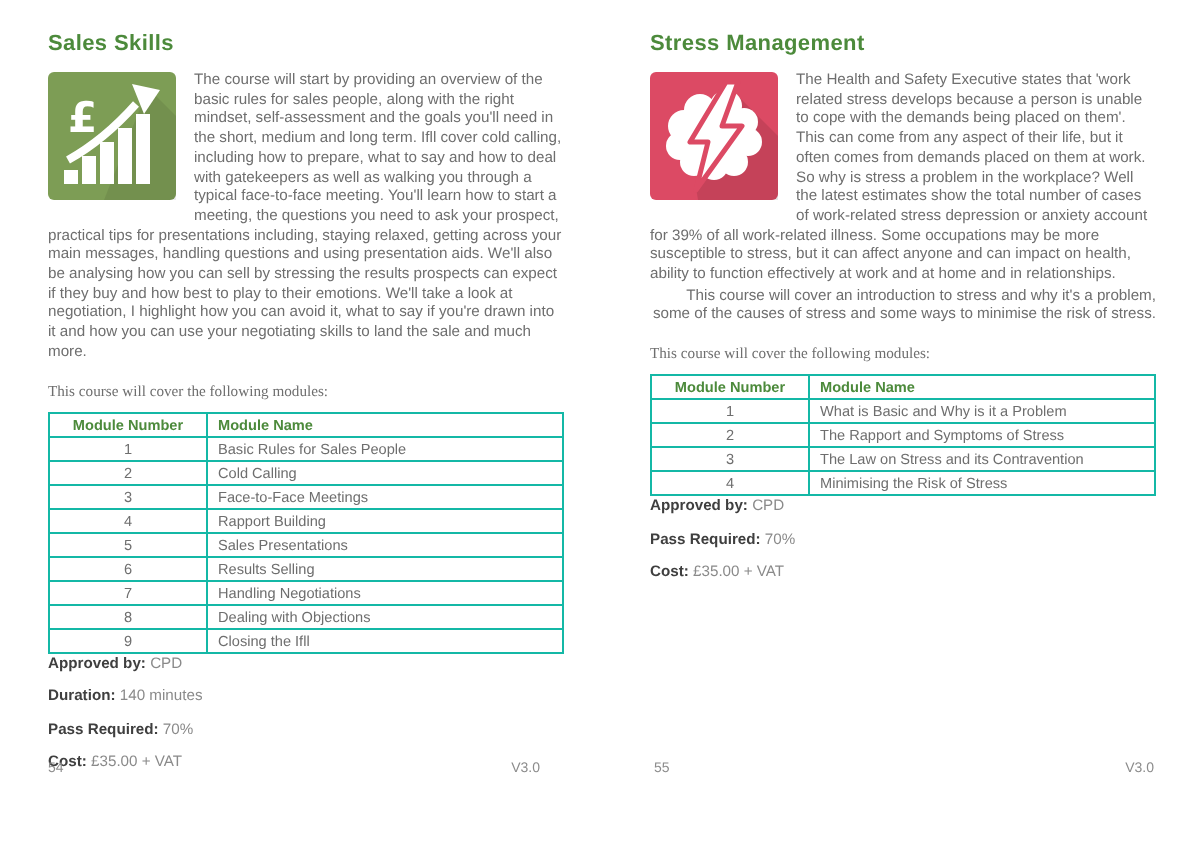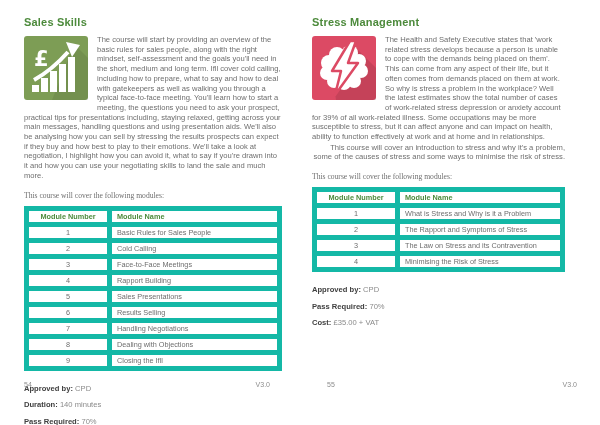--- a/index.html
+++ b/index.html
@@ -3,33 +3,33 @@
 <meta charset="utf-8">
 <style>
   html,body{margin:0;padding:0;background:#ffffff;}
   .page{
     position:relative;width:600px;height:425px;background:#ffffff;overflow:hidden;
     font-family:"Liberation Sans", sans-serif;
     border-radius:21px;
   }
   .col{position:absolute;top:16px;}
   .col-left{left:24px;width:258px;}
-  .col-right{left:312px;width:253px;}
+  .col-right{left:325px;width:253px;}
   .course-title{font-size:11px;font-weight:bold;color:#4c8a3b;margin:0 0 7px 0;letter-spacing:.2px;}
   .icon-box{float:left;width:64px;height:64px;margin:1px 9px 3px 0;}
   .icon-box svg{display:block;}
   .para{font-size:7.6px;line-height:9.7px;color:#6e6e6e;margin:0;text-align:left;}
   .para + .para{margin-top:1px;text-align:right;}
   .modules-intro{font-size:7.6px;color:#6e6e6e;margin:10px 0 6px 0;clear:both;font-family:Liberation Serif, serif;}
   table.modules{border-collapse:collapse;width:100%;font-size:7.3px;color:#6e6e6e;table-layout:fixed;}
-  table.modules th, table.modules td{border:5px solid #14b8a6;padding:1px 5px;height:9px;overflow:hidden;white-space:nowrap;}
+  table.modules th, table.modules td{border:1px solid #14b8a6;padding:1px 5px;height:9px;overflow:hidden;white-space:nowrap;}
   table.modules th{color:#4c8a3b;font-weight:bold;}
   table.modules .c-num{width:68px;text-align:center;}
   table.modules .c-name{text-align:left;}
-  .details{margin-top:13px;}
+  .details{}
   .detail-line{font-size:7.6px;margin:0 0 7.5px 0;}
   .detail-line .lbl{font-weight:bold;color:#3f3f3f;}
   .detail-line .val{color:#8a8a8a;}
   .footer{position:absolute;top:381px;display:flex;justify-content:space-between;
           font-size:7px;color:#8c8c8c;}
   .footer-left{left:24px;width:246px;}
   .footer-right{left:327px;width:250px;}
 </style>
 </head>
 <body>
@@ -144,21 +144,21 @@
     <table class="modules">
       <thead>
         <tr>
           <th class="c-num">Module Number</th>
           <th class="c-name">Module Name</th>
         </tr>
       </thead>
       <tbody>
         <tr>
             <td class="c-num">1</td>
-            <td class="c-name">What is Stress and Why is it a Problem</td>
+            <td class="c-name">What is Basic and Why is it a Problem</td>
           </tr>
         <tr>
             <td class="c-num">2</td>
             <td class="c-name">The Rapport and Symptoms of Stress</td>
           </tr>
         <tr>
             <td class="c-num">3</td>
             <td class="c-name">The Law on Stress and its Contravention</td>
           </tr>
         <tr>

